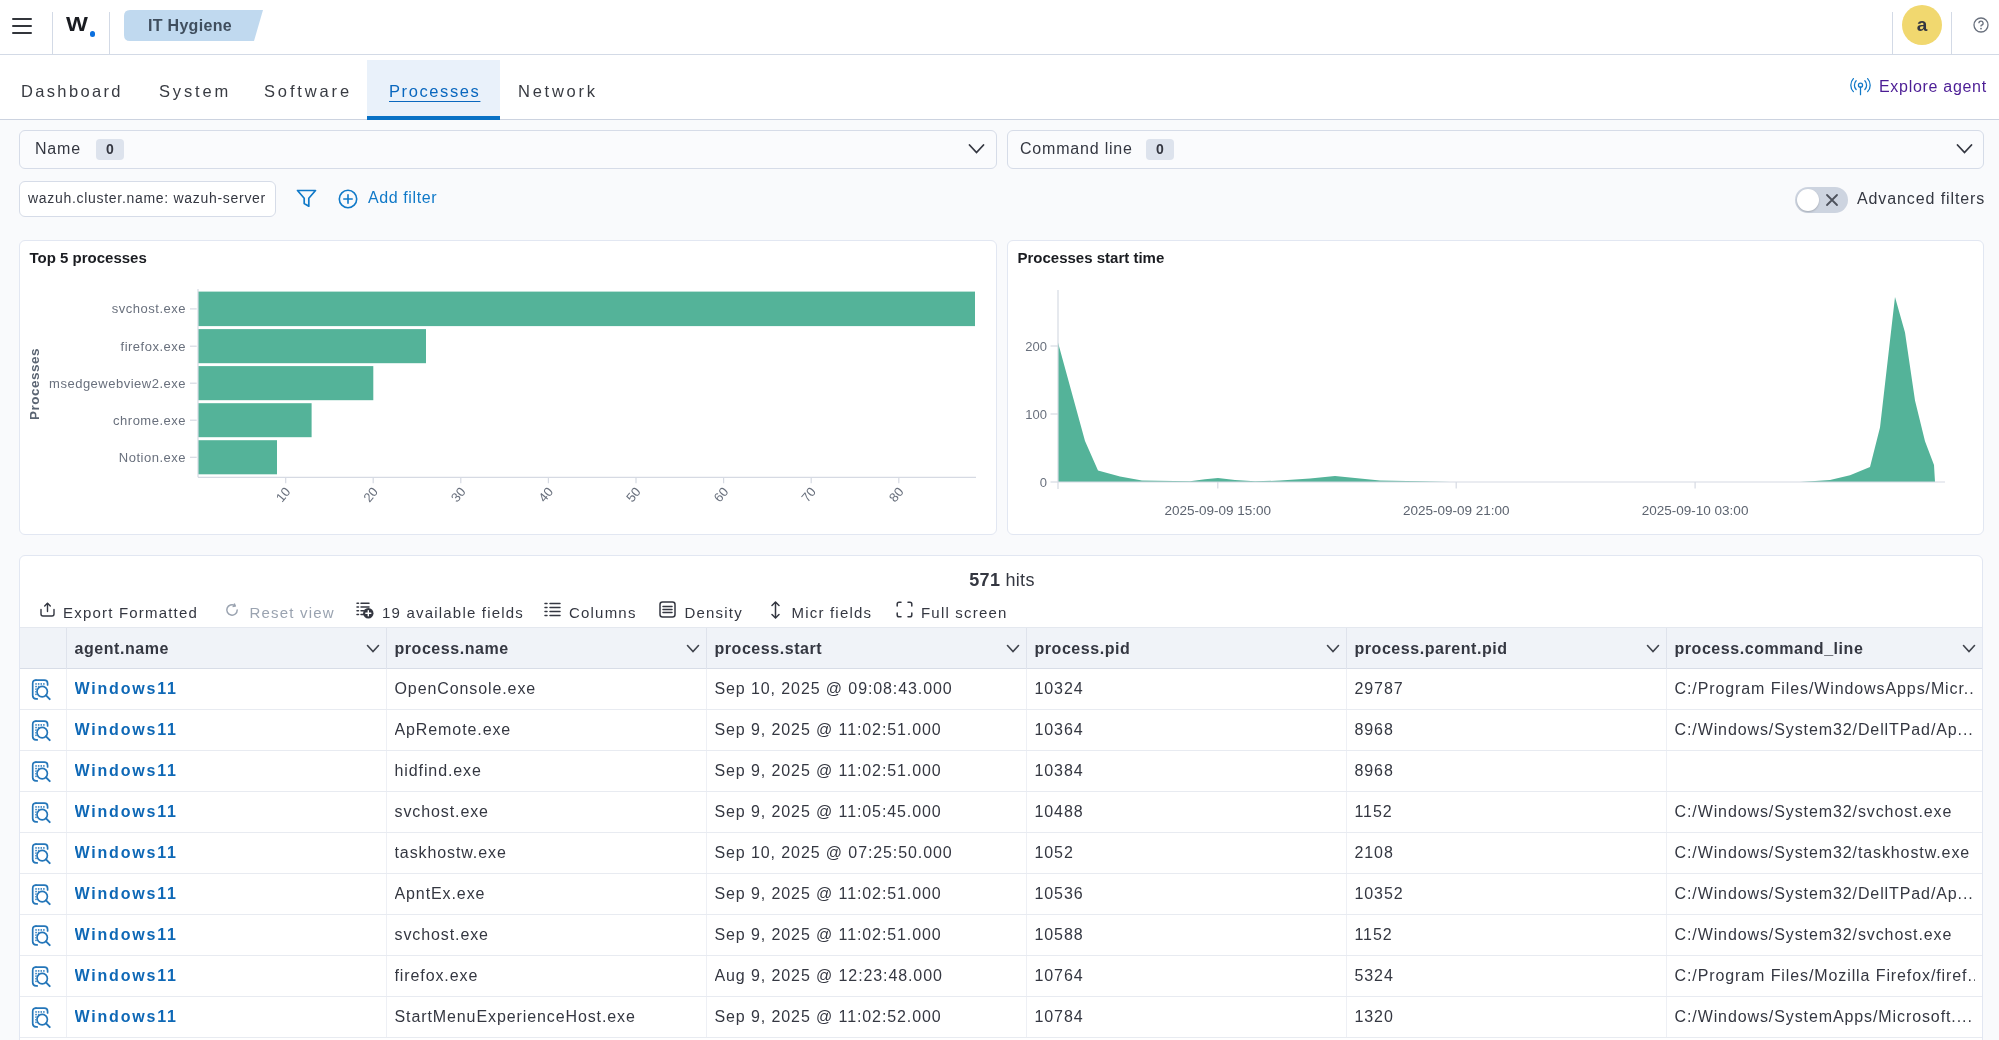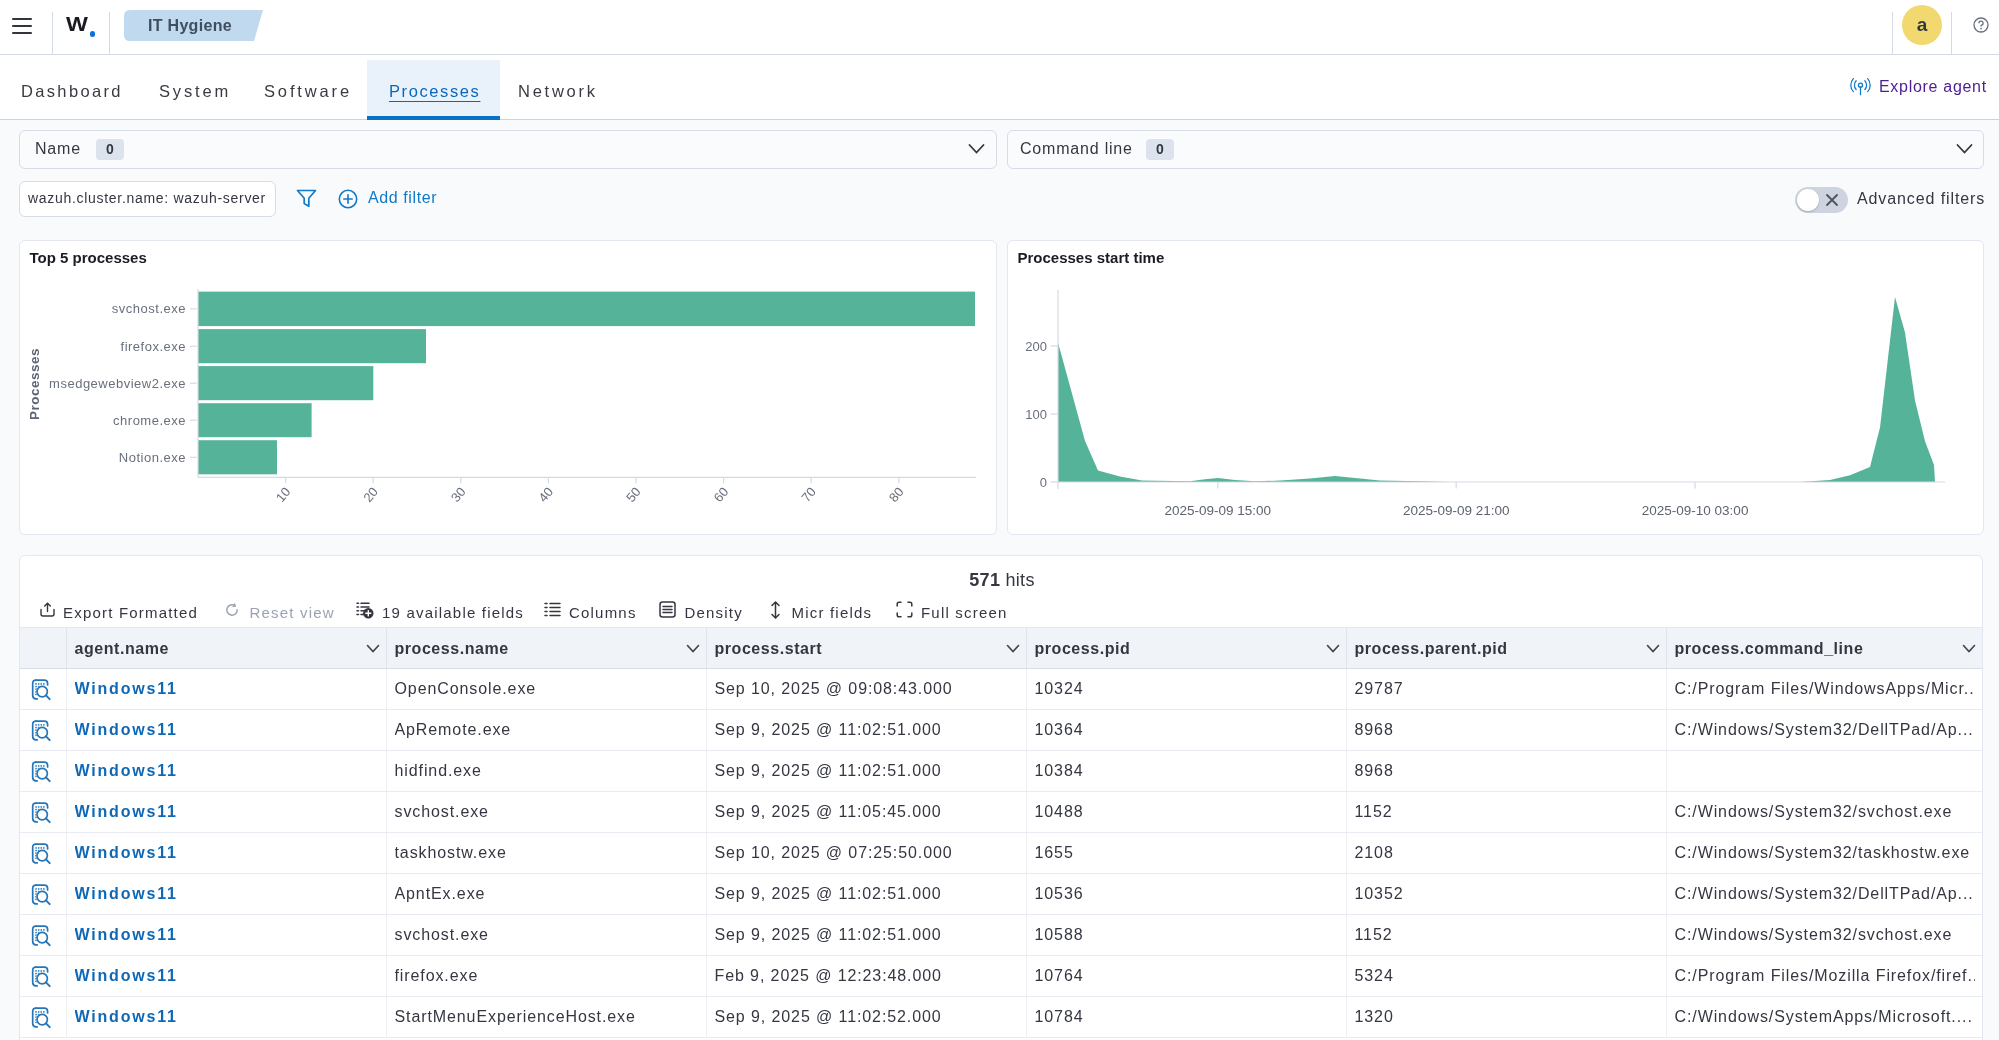--- a/index.html
+++ b/index.html
@@ -512,21 +512,21 @@
               <rect x="12.1" y="12.0" width="1.5" height="1.5"></rect>
               <rect x="12.1" y="14.6" width="1.5" height="1.5"></rect>
             </g>
             <circle cx="11.2" cy="12.6" r="6.1" fill="#fff"></circle>
             <circle cx="11.2" cy="12.6" r="5.2" fill="none" stroke="#2476b9" stroke-width="1.7"></circle>
             <line x1="15" y1="16.4" x2="18.7" y2="20.1" stroke="#2476b9" stroke-width="2" stroke-linecap="round"></line>
           </svg>
           <div class="cell agent" style="left:54.5px">Windows11</div>
           <div class="cell" style="left:374.5px">taskhostw.exe</div>
           <div class="cell" style="left:694.5px">Sep 10, 2025 @ 07:25:50.000</div>
-          <div class="cell" style="left:1014.5px">1655</div>
+          <div class="cell" style="left:1014.5px">1052</div>
           <div class="cell" style="left:1334.5px">2108</div>
           <div class="cell" style="left:1654.5px;width:300px">C:/Windows/System32/taskhostw.exe</div>
         </div>
         <div class="row" style="top:318px">
           <div class="rsep" style="left:46px"></div>
           <div class="rsep" style="left:366px"></div>
           <div class="rsep" style="left:686px"></div>
           <div class="rsep" style="left:1006px"></div>
           <div class="rsep" style="left:1326px"></div>
           <div class="rsep" style="left:1646px"></div>
@@ -646,21 +646,21 @@
               <rect x="12.1" y="9.4" width="1.5" height="1.5"></rect>
               <rect x="12.1" y="12.0" width="1.5" height="1.5"></rect>
               <rect x="12.1" y="14.6" width="1.5" height="1.5"></rect>
             </g>
             <circle cx="11.2" cy="12.6" r="6.1" fill="#fff"></circle>
             <circle cx="11.2" cy="12.6" r="5.2" fill="none" stroke="#2476b9" stroke-width="1.7"></circle>
             <line x1="15" y1="16.4" x2="18.7" y2="20.1" stroke="#2476b9" stroke-width="2" stroke-linecap="round"></line>
           </svg>
           <div class="cell agent" style="left:54.5px">Windows11</div>
           <div class="cell" style="left:374.5px">firefox.exe</div>
-          <div class="cell" style="left:694.5px">Feb 9, 2025 @ 12:23:48.000</div>
+          <div class="cell" style="left:694.5px">Aug 9, 2025 @ 12:23:48.000</div>
           <div class="cell" style="left:1014.5px">10764</div>
           <div class="cell" style="left:1334.5px">5324</div>
           <div class="cell" style="left:1654.5px;width:300px">C:/Program Files/Mozilla Firefox/firef...</div>
         </div>
         <div class="row" style="top:441px">
           <div class="rsep" style="left:46px"></div>
           <div class="rsep" style="left:366px"></div>
           <div class="rsep" style="left:686px"></div>
           <div class="rsep" style="left:1006px"></div>
           <div class="rsep" style="left:1326px"></div>

